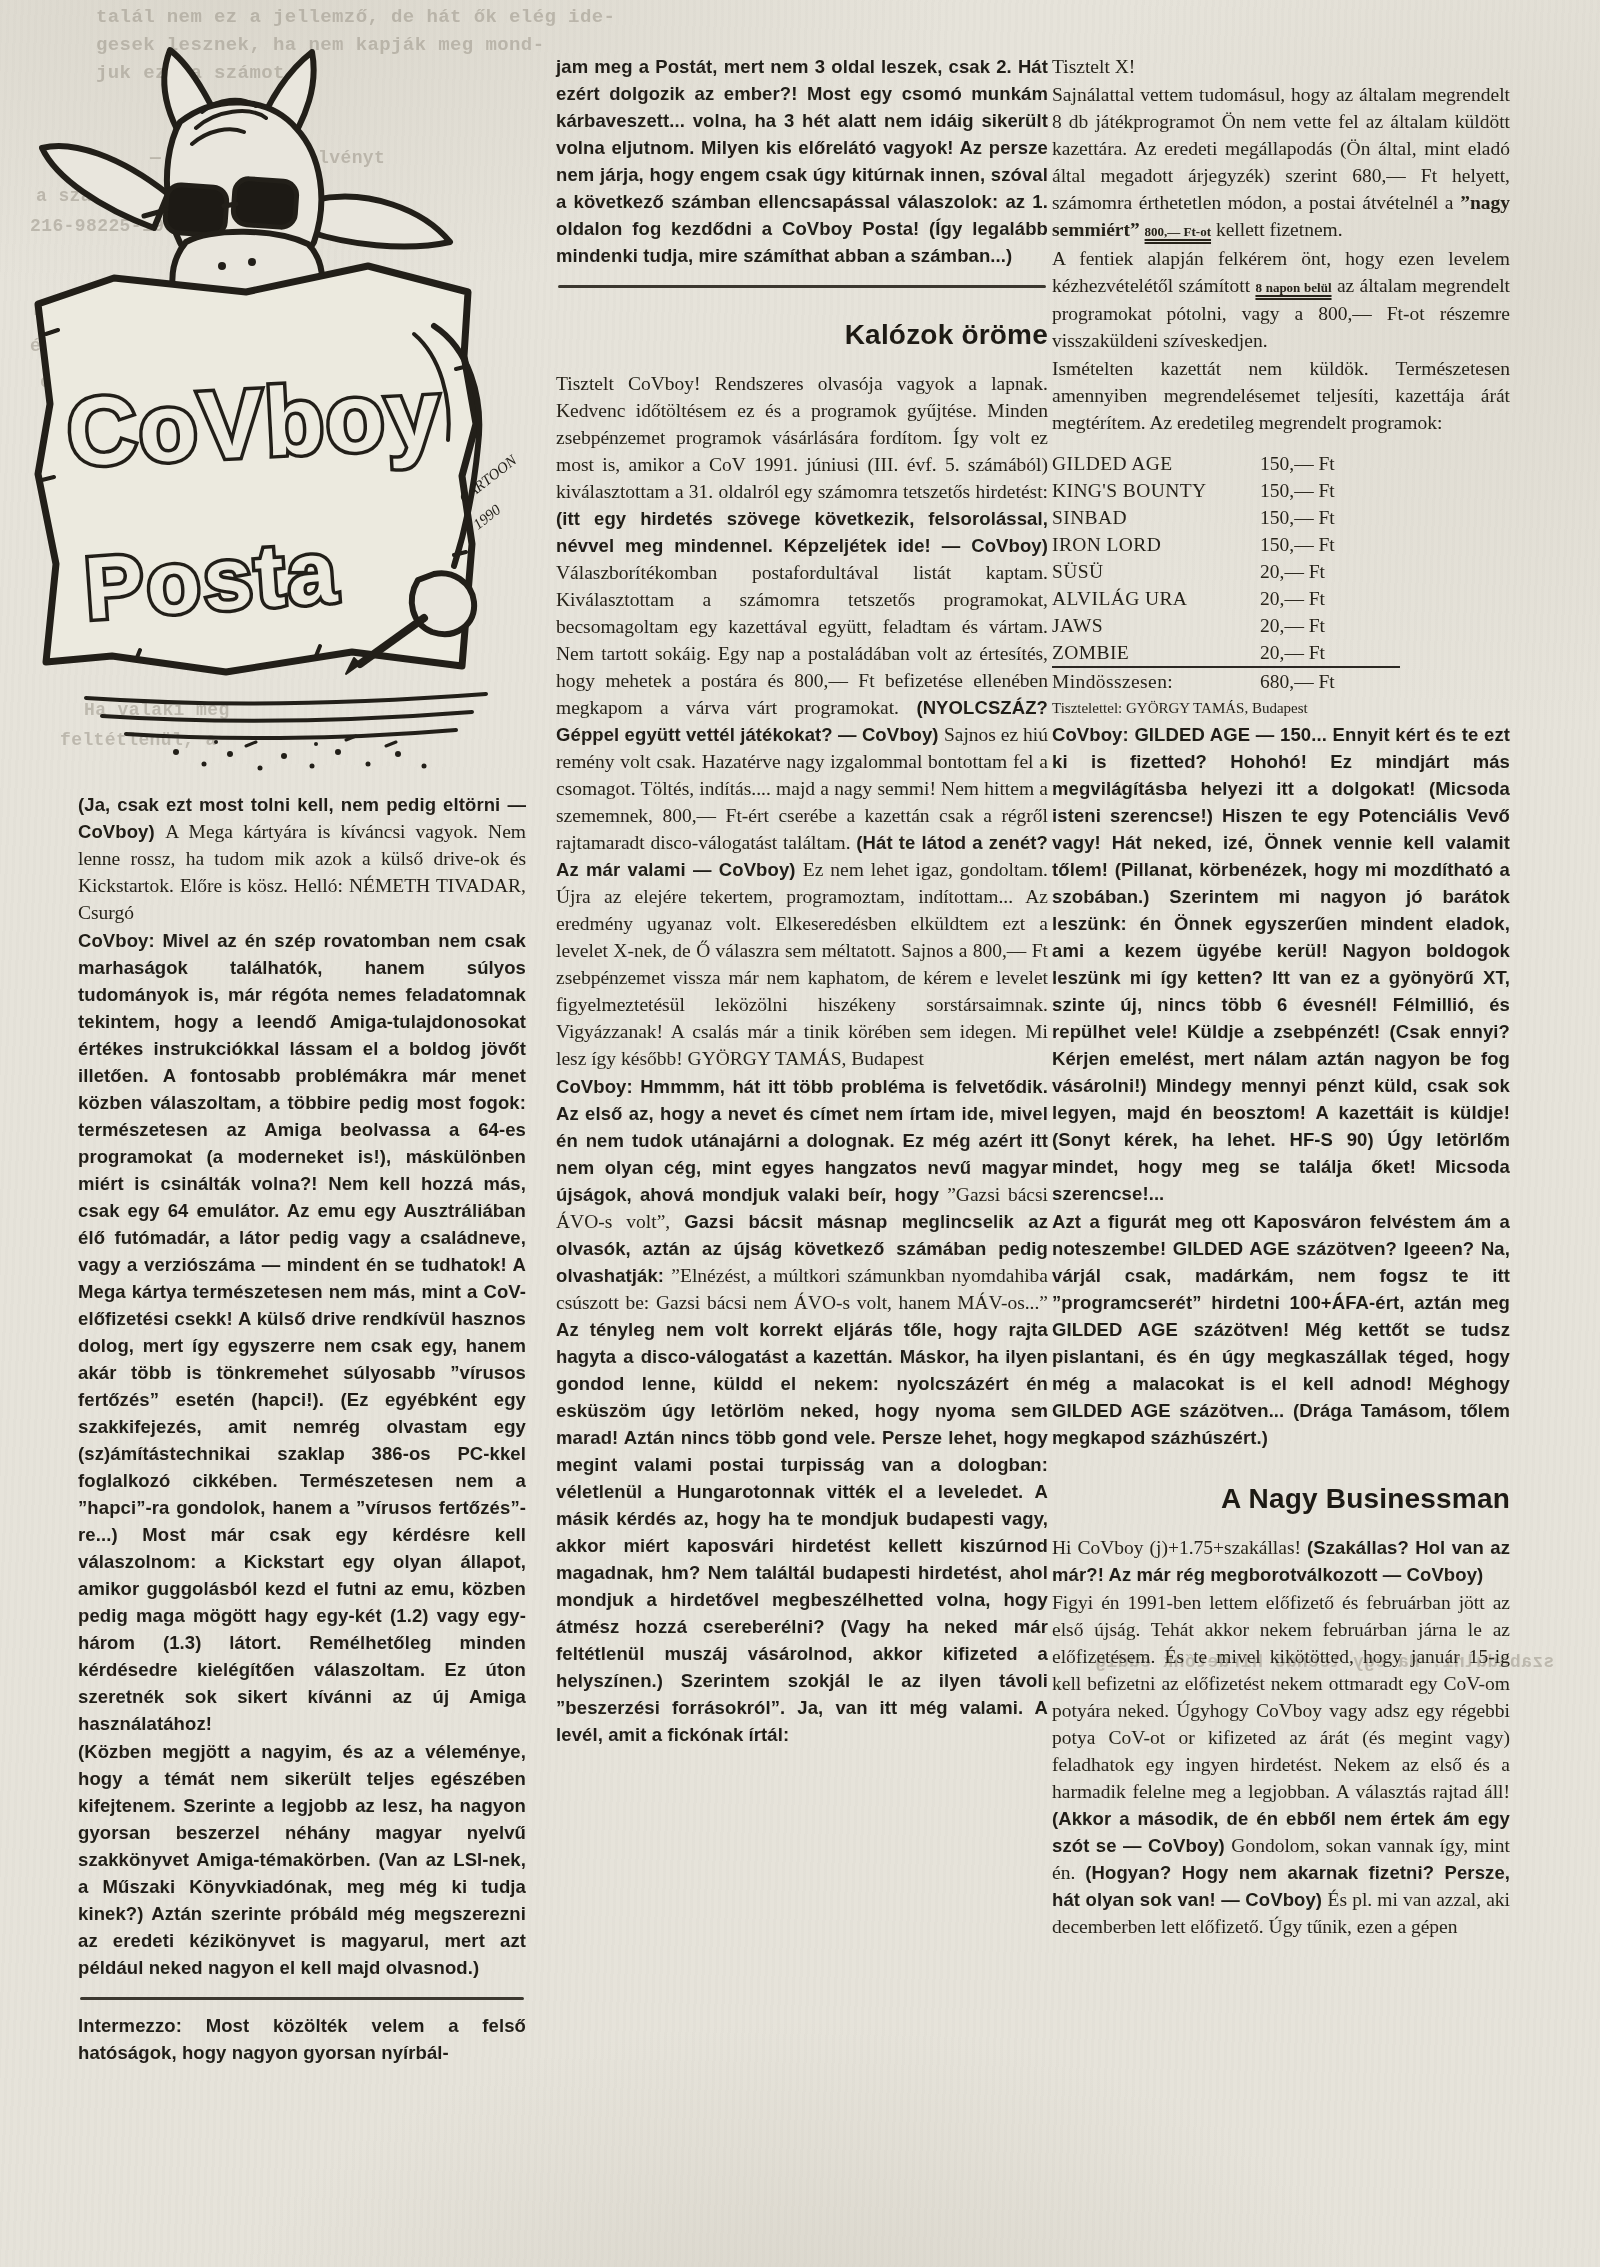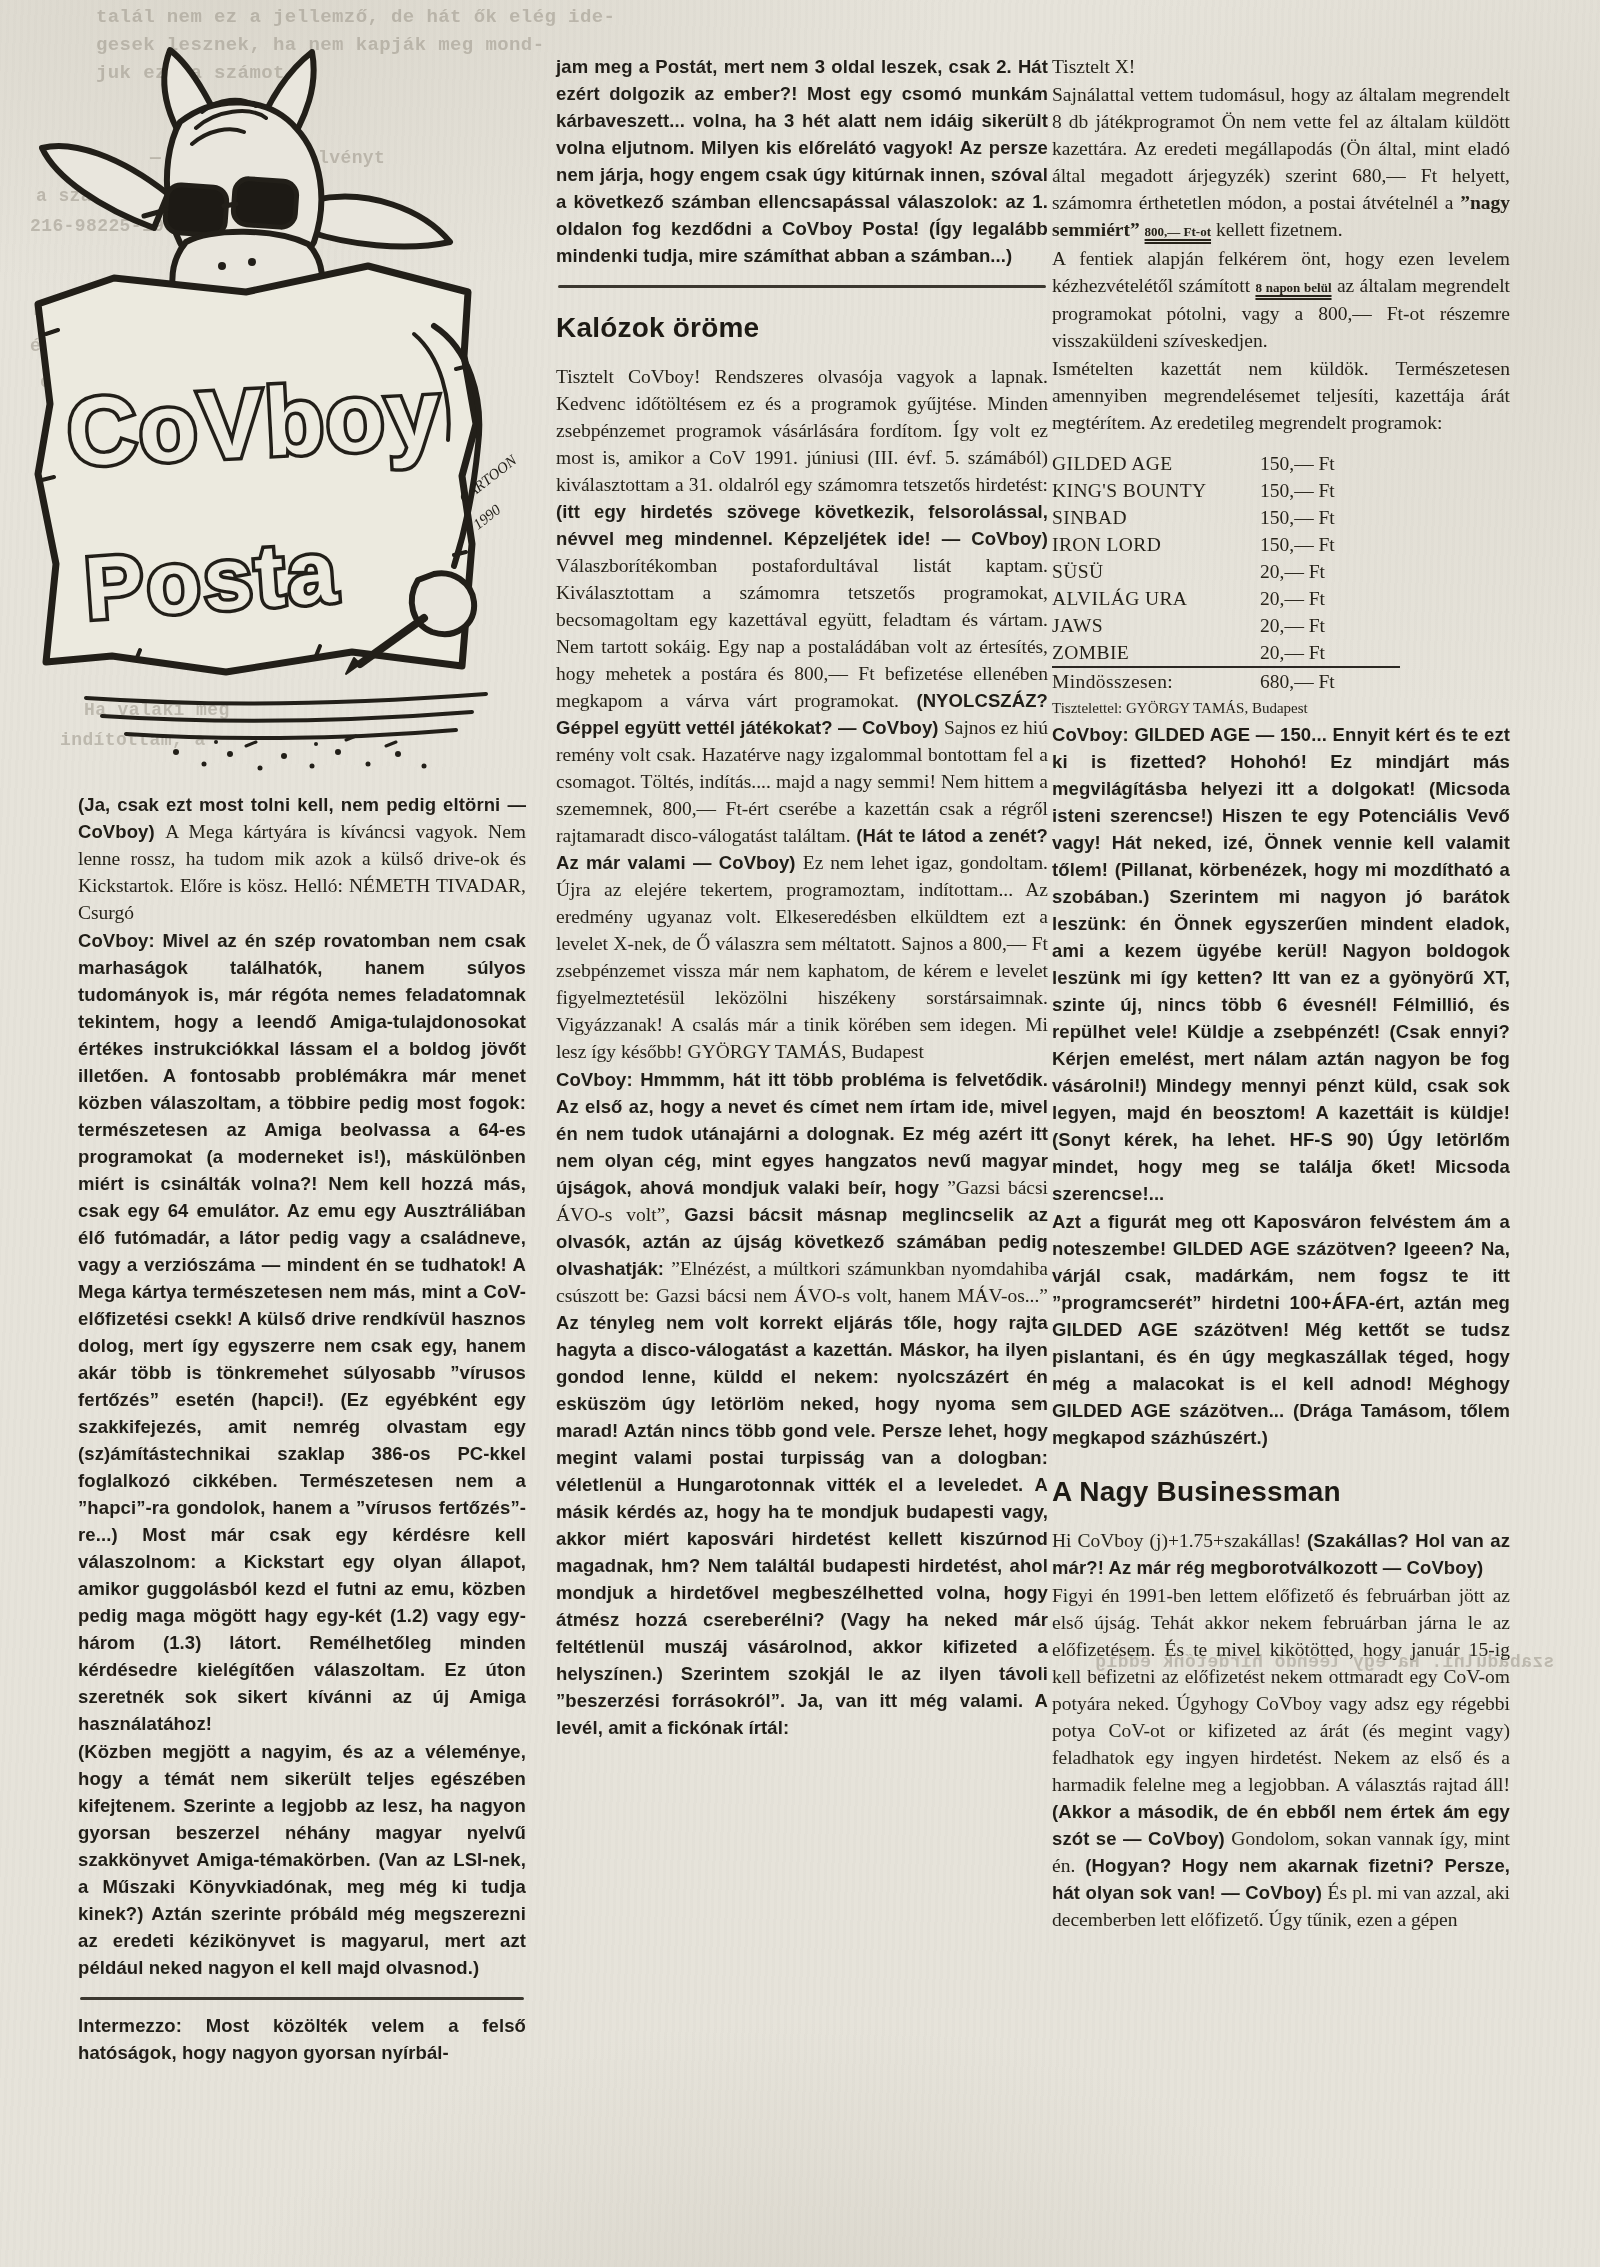--- a/index.html
+++ b/index.html
@@ -31,21 +31,21 @@
   .col{position:absolute;z-index:2;color:#262219;}
   .para{text-align:justify;line-height:26px;margin:0 0 1px 0;}
   .t-s{font-family:"Liberation Sans","DejaVu Sans",sans-serif;font-weight:700;
        font-size:18.5px;letter-spacing:.1px;color:#201d17;}
   .t-f{font-family:"Liberation Serif","DejaVu Serif",serif;font-size:19.5px;}
   .t-fb{font-family:"Liberation Serif","DejaVu Serif",serif;font-size:19.5px;font-weight:700;}
   .t-fbu{font-family:"Liberation Serif","DejaVu Serif",serif;font-size:13px;font-weight:700;
         text-decoration:underline double;text-underline-offset:3px;text-decoration-thickness:1.5px;}
   .hrule{border:0;border-top:3px solid #3b372f;margin:15px 2px 13px 2px;border-radius:2px;}
   .colhead{font-family:"Liberation Sans","DejaVu Sans",sans-serif;font-weight:700;
-        font-size:28px;letter-spacing:.2px;color:#1d1a14;margin:24px 0 20px 0;}
+        font-size:28px;letter-spacing:.2px;color:#1d1a14;margin:31px 0 20px 0;text-align:right;}
   .sp{display:block;}
   .trow{display:flex;line-height:27px;width:348px;
         font-family:"Liberation Serif","DejaVu Serif",serif;font-size:19.5px;}
   .trow .tname{flex:0 0 208px;letter-spacing:.4px;}
   .trow.sum-rule{border-bottom:2.5px solid #2a2722;}
   .closing{line-height:27px;font-family:"Liberation Serif","DejaVu Serif",serif;font-size:15px;}
 </style>
 </head>
 <body>
 
@@ -54,21 +54,21 @@
       <div class="bleed-frag" style="left: 96px; top: 6px; font-size: 19px;">talál nem ez a jellemző, de hát ők elég ide-</div>
       <div class="bleed-frag" style="left: 96px; top: 34px; font-size: 19px;">gesek lesznek, ha nem kapják meg mond-</div>
       <div class="bleed-frag" style="left: 96px; top: 62px; font-size: 19px;">juk ezt a számot</div>
       <div class="bleed-frag" style="left: 150px; top: 148px; font-size: 18px;">— a középső szelvényt</div>
       <div class="bleed-frag" style="left: 36px; top: 186px; font-size: 18px;">a számlaszámunkra</div>
       <div class="bleed-frag" style="left: 30px; top: 216px; font-size: 18px;">216-98225-1988</div>
       <div class="bleed-frag" style="left: 34px; top: 300px; font-size: 18px;">marad a feladónál</div>
       <div class="bleed-frag" style="left: 30px; top: 336px; font-size: 18px;">és ha ott nem tudják, hogy ki</div>
       <div class="bleed-frag" style="left: 40px; top: 372px; font-size: 18px;">címzette, akkor</div>
       <div class="bleed-frag" style="left: 84px; top: 700px; font-size: 18px;">Ha valaki meg</div>
-      <div class="bleed-frag" style="left: 60px; top: 730px; font-size: 18px;">indítottam, a</div>
+      <div class="bleed-frag" style="left: 60px; top: 730px; font-size: 18px;">feltétlenül, a</div>
       <div class="bleed-frag m" style="left: 1095px; top: 1652px; font-size: 18px;">szabadulni. Ha egy leendő hirdetőnk eddig</div>
     </div>
 
   <div id="illus">
     <svg width="540" height="780" viewBox="0 0 540 780">
       <g stroke="#221f19" stroke-linecap="round" stroke-linejoin="round" fill="none">
 
         <path d="M186,162 C152,122 140,82 154,46 C180,66 200,110 216,144 Z" fill="#e9e6dd" stroke-width="6"></path>
         <path d="M266,152 C292,112 302,80 296,48 C268,70 250,102 238,136 Z" fill="#e9e6dd" stroke-width="6"></path>
 

